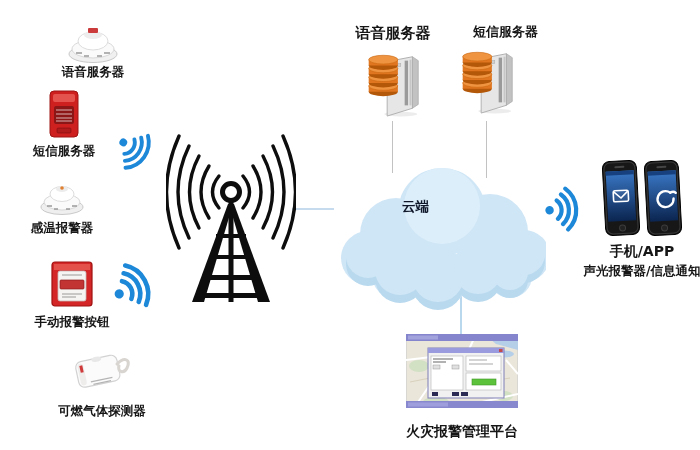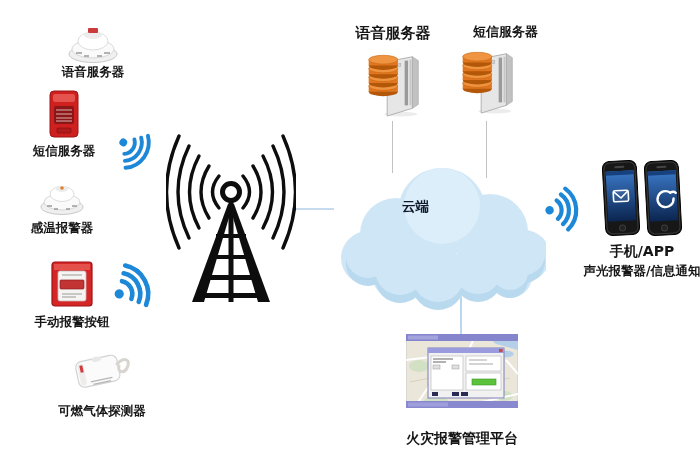--- a/index.html
+++ b/index.html
@@ -273,16 +273,16 @@
       <rect x="60" y="22" width="35" height="15" fill="#ffffff" stroke="#bcbcbc" stroke-width="0.7"></rect>
       <path d="M63 26 h18 M63 30 h24" stroke="#aaa" stroke-width="1.1"></path>
       <rect x="60" y="39" width="35" height="17" fill="#ffffff" stroke="#bcbcbc" stroke-width="0.7"></rect>
       <rect x="66" y="45" width="24" height="6" fill="#5cc23c" stroke="#3f9623" stroke-width="0.6"></rect>
       <rect x="26" y="58" width="6" height="4" fill="#2a2a55"></rect>
       <rect x="46" y="58" width="7" height="4" fill="#2a2a55"></rect>
       <rect x="55" y="58" width="7" height="4" fill="#2a2a55"></rect>
       <rect x="0" y="67" width="112" height="7" fill="#8888cf"></rect>
       <rect x="2" y="68.5" width="40" height="4" fill="#9e9edd"></rect>
     </svg>
-    <div class="lbl lbl-lg" style="margin-top:22px;">火灾报警管理平台</div>
+    <div class="lbl lbl-lg" style="margin-top:15px;">火灾报警管理平台</div>
   </div>
 
 </div>
 
 </body></html>

